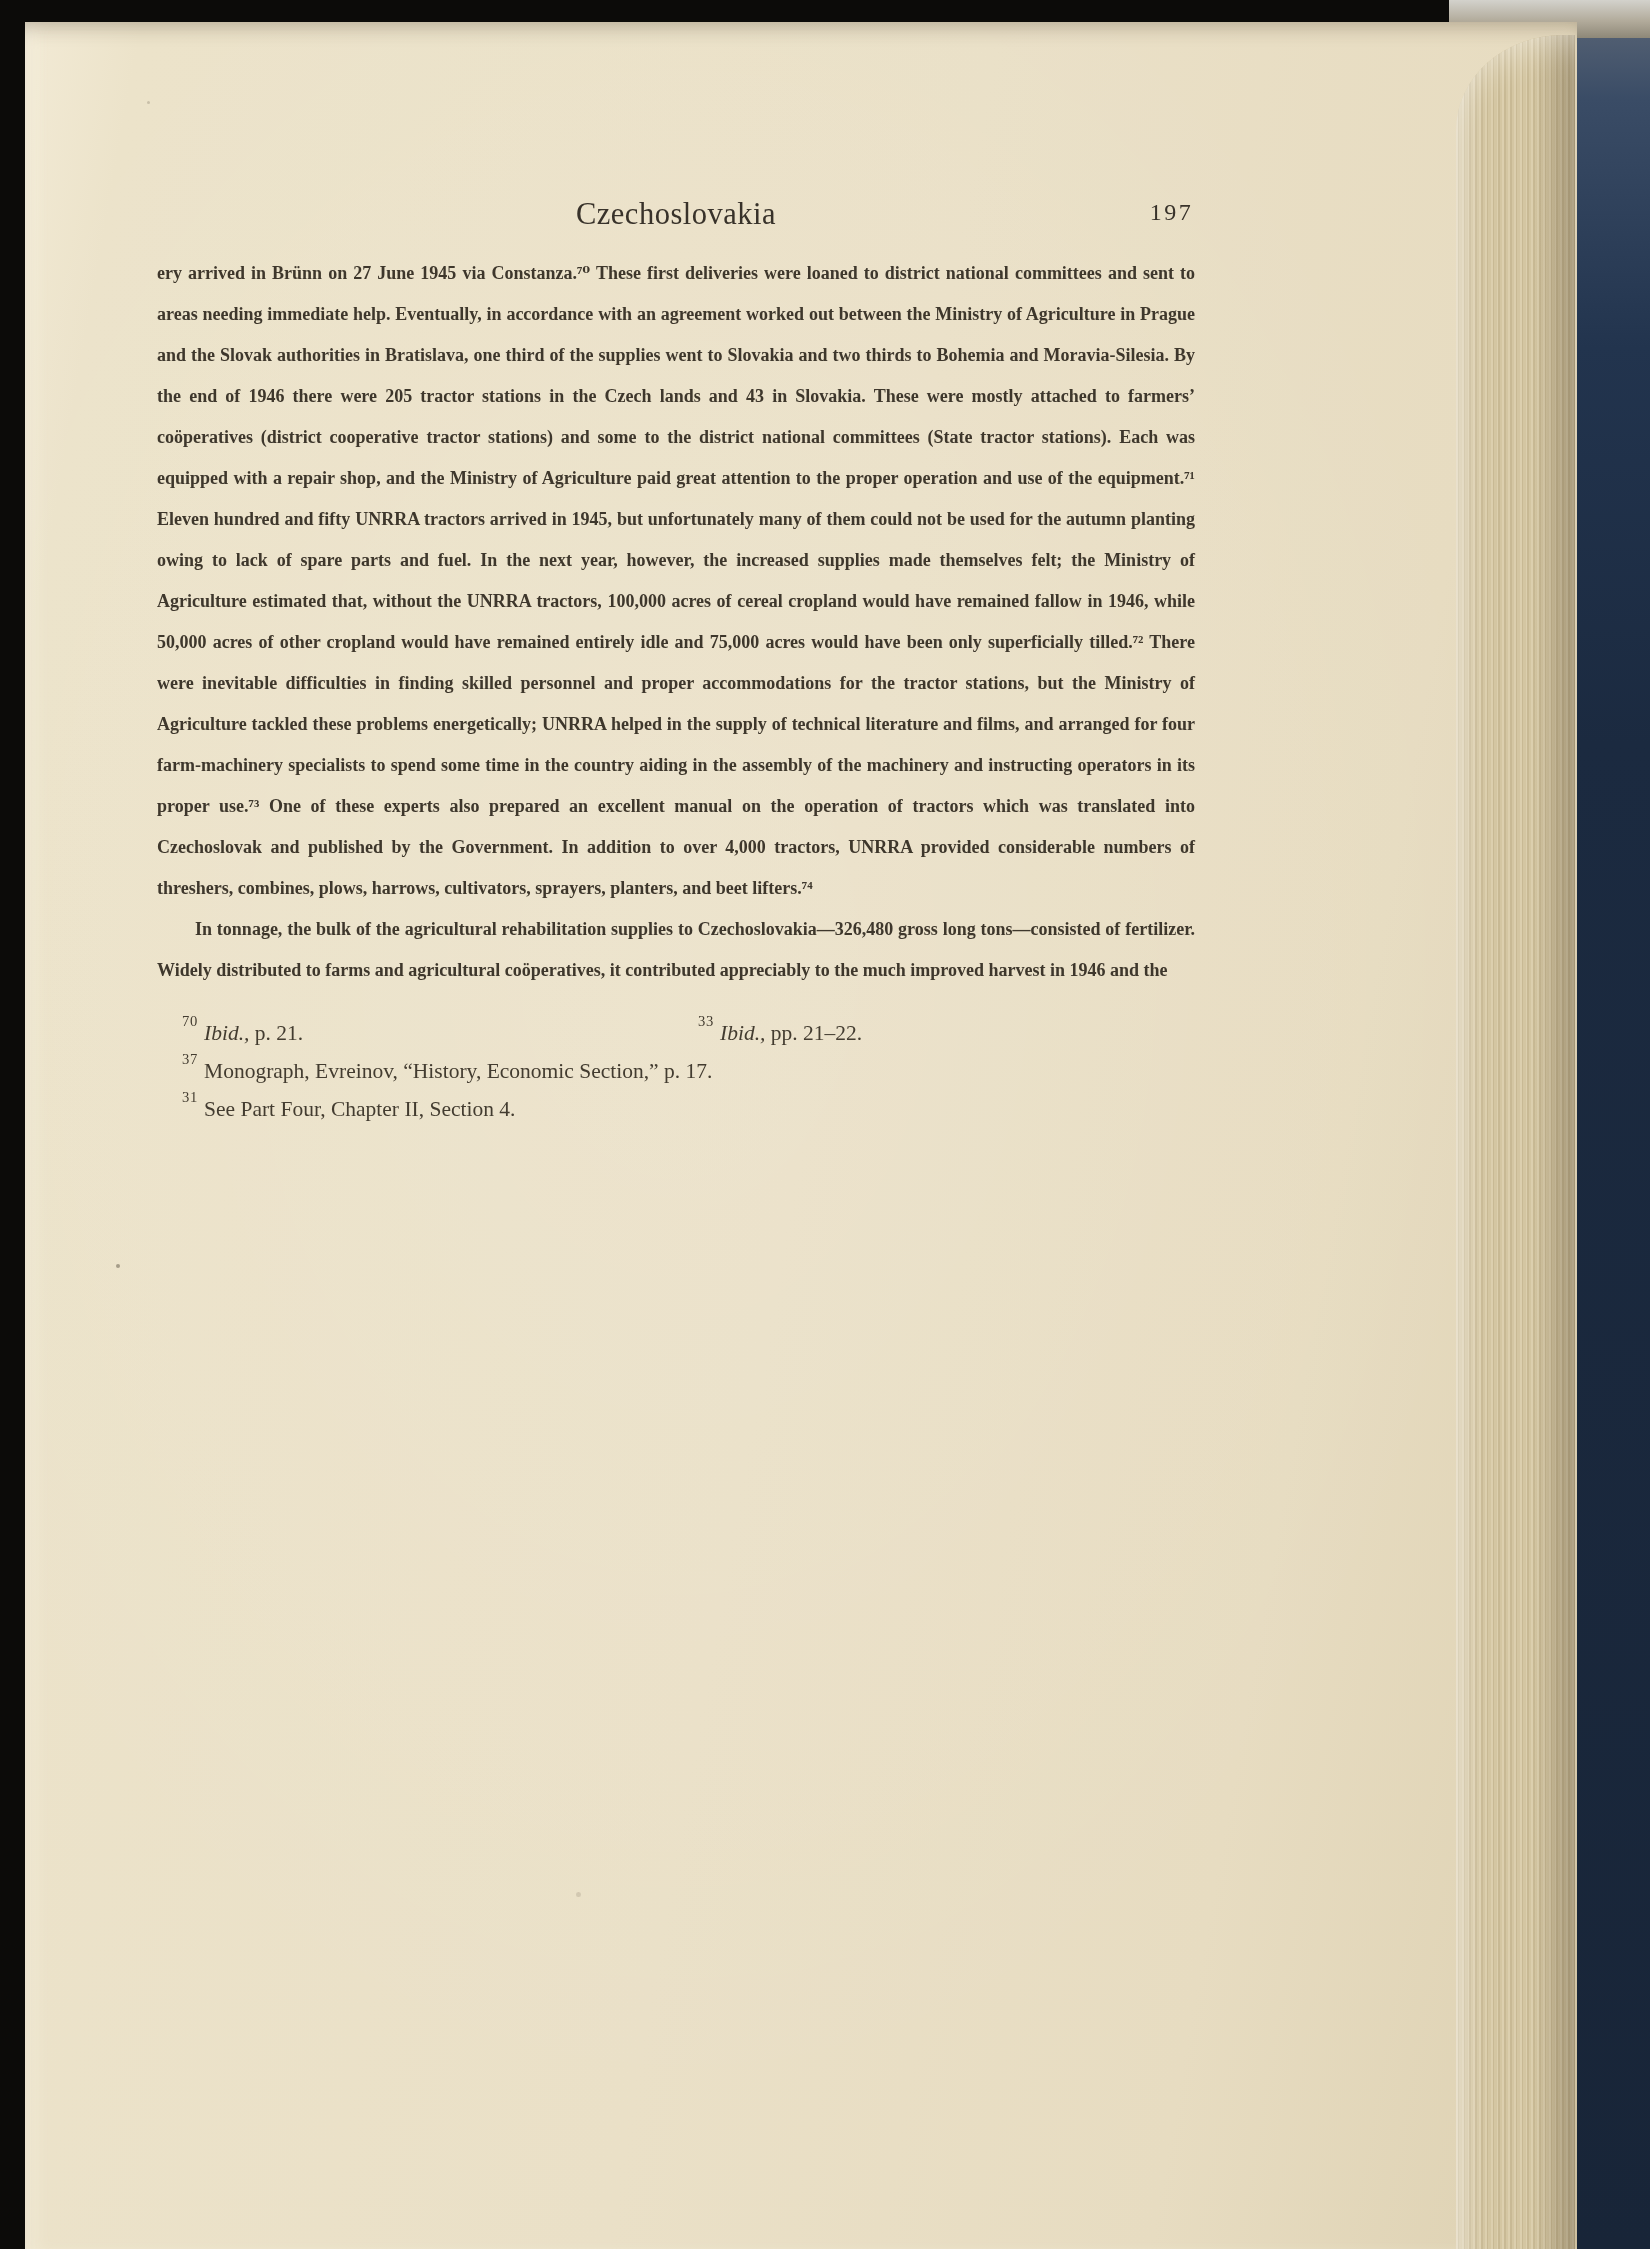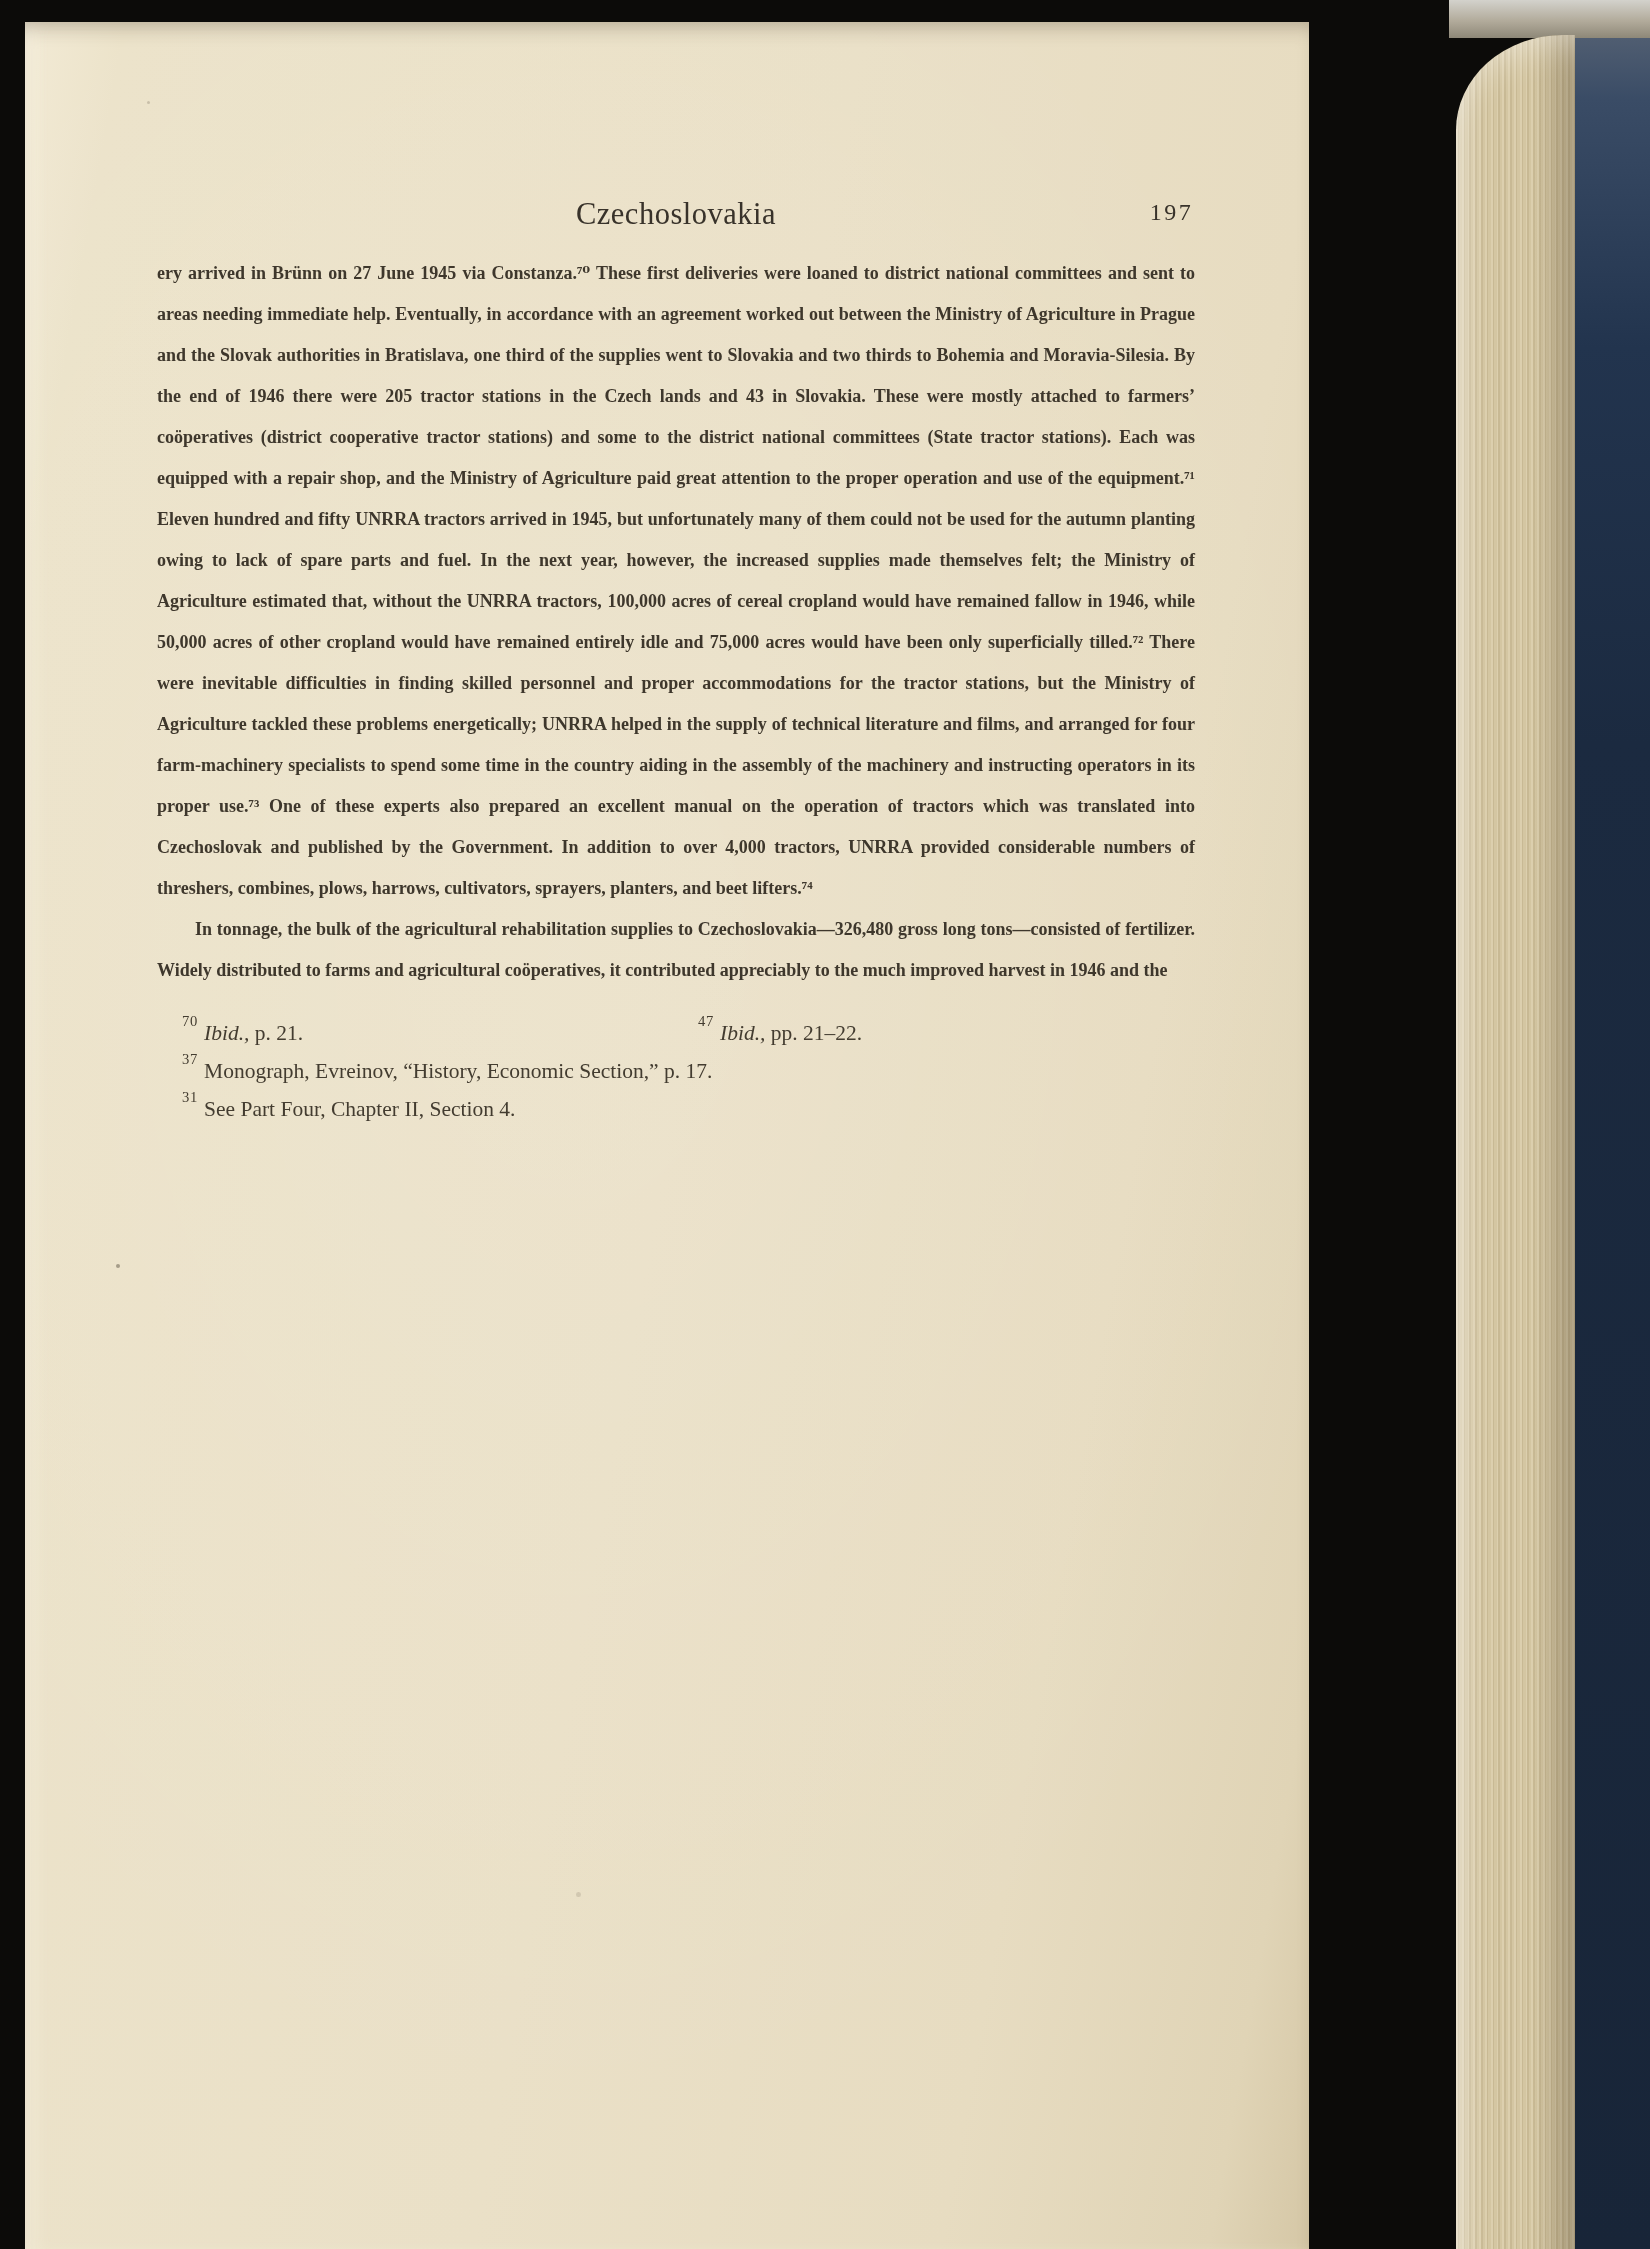--- a/index.html
+++ b/index.html
@@ -19,21 +19,21 @@
   }
 
   
   .top-edge {
     position:absolute; left:1449px; top:0; width:202px; height:38px;
     background:linear-gradient(180deg,#d3d2cc 0%,#b2ab9b 55%,#8e8878 100%);
   }
 
   
   .page {
-    position:absolute; left:25px; top:21.5px; width:1284px; height:2228px;
+    position:absolute; left:25px; top:21.5px; width:1552px; height:2228px;
     background:
       radial-gradient(ellipse 1238px 1733px at 42% 42%, rgba(255,255,255,0.10), rgba(0,0,0,0) 70%),
       linear-gradient(100deg,#f2ead5 0%,#ece3ca 6%,#eae0c7 50%,#e7dcc1 78%,#e0d4b6 94%,#d5c7a6 100%);
     box-shadow:
       inset 0 13.2px 21.5px -11.6px rgba(60,45,25,0.38),
       inset 15px 0 21.5px -13.2px rgba(255,250,235,0.85);
   }
 
   
   .fore-edge {
@@ -100,21 +100,21 @@
 
       <div class="body-text">
         <p class="para">ery arrived in Brünn on 27 June 1945 via Constanza.⁷⁰ These first deliveries were loaned to district national committees and sent to areas needing immediate help. Eventually, in accordance with an agreement worked out between the Ministry of Agriculture in Prague and the Slovak authorities in Bratislava, one third of the supplies went to Slovakia and two thirds to Bohemia and Moravia-Silesia. By the end of 1946 there were 205 tractor stations in the Czech lands and 43 in Slovakia. These were mostly attached to farmers’ coöperatives (district cooperative tractor stations) and some to the district national committees (State tractor stations). Each was equipped with a repair shop, and the Ministry of Agriculture paid great attention to the proper operation and use of the equipment.⁷¹ Eleven hundred and fifty UNRRA tractors arrived in 1945, but unfortunately many of them could not be used for the autumn planting owing to lack of spare parts and fuel. In the next year, however, the increased supplies made themselves felt; the Ministry of Agriculture estimated that, without the UNRRA tractors, 100,000 acres of cereal cropland would have remained fallow in 1946, while 50,000 acres of other cropland would have remained entirely idle and 75,000 acres would have been only superficially tilled.⁷² There were inevitable difficulties in finding skilled personnel and proper accommodations for the tractor stations, but the Ministry of Agriculture tackled these problems energetically; UNRRA helped in the supply of technical literature and films, and arranged for four farm-machinery specialists to spend some time in the country aiding in the assembly of the machinery and instructing operators in its proper use.⁷³ One of these experts also prepared an excellent manual on the operation of tractors which was translated into Czechoslovak and published by the Government. In addition to over 4,000 tractors, UNRRA provided considerable numbers of threshers, combines, plows, harrows, cultivators, sprayers, planters, and beet lifters.⁷⁴</p>
         <p class="para indent">In tonnage, the bulk of the agricultural rehabilitation supplies to Czechoslovakia—326,480 gross long tons—consisted of fertilizer. Widely distributed to farms and agricultural coöperatives, it contributed appreciably to the much improved harvest in 1946 and the</p>
       </div>
 
       <div class="footnotes">
 
         <div class="fn-row single">
           <span><sup class="fn-marker">70</sup><span class="fn-italic">Ibid.,</span><span> p. 21.</span></span>
-          <span class="fn-second"><sup class="fn-marker">47</sup><span class="fn-italic">Ibid.,</span><span> pp. 21–22.</span></span>
+          <span class="fn-second"><sup class="fn-marker">33</sup><span class="fn-italic">Ibid.,</span><span> pp. 21–22.</span></span>
         </div>
 
         <div class="fn-row single">
           <sup class="fn-marker">37</sup><span>Monograph, Evreinov, “History, Economic Section,” p. 17.</span>
         </div>
 
         <div class="fn-row single">
           <sup class="fn-marker">31</sup><span>See Part Four, Chapter II, Section 4.</span>
         </div>
 

